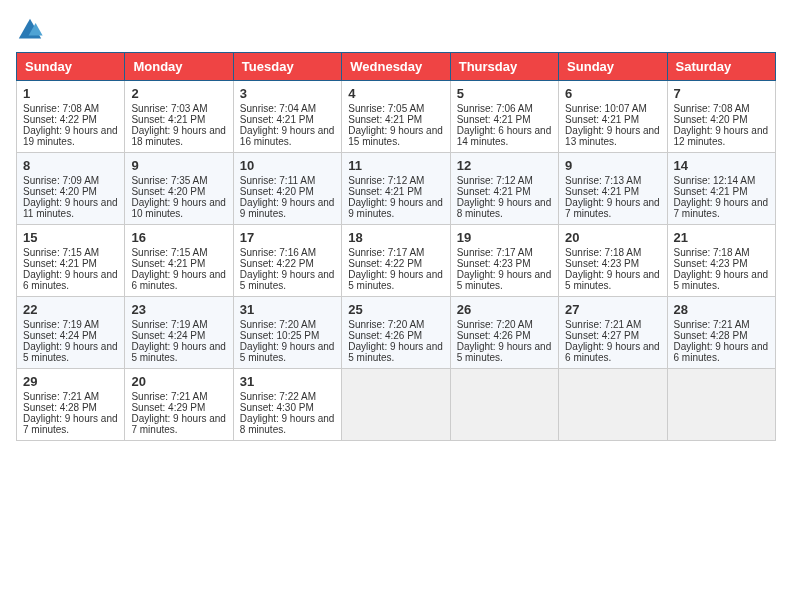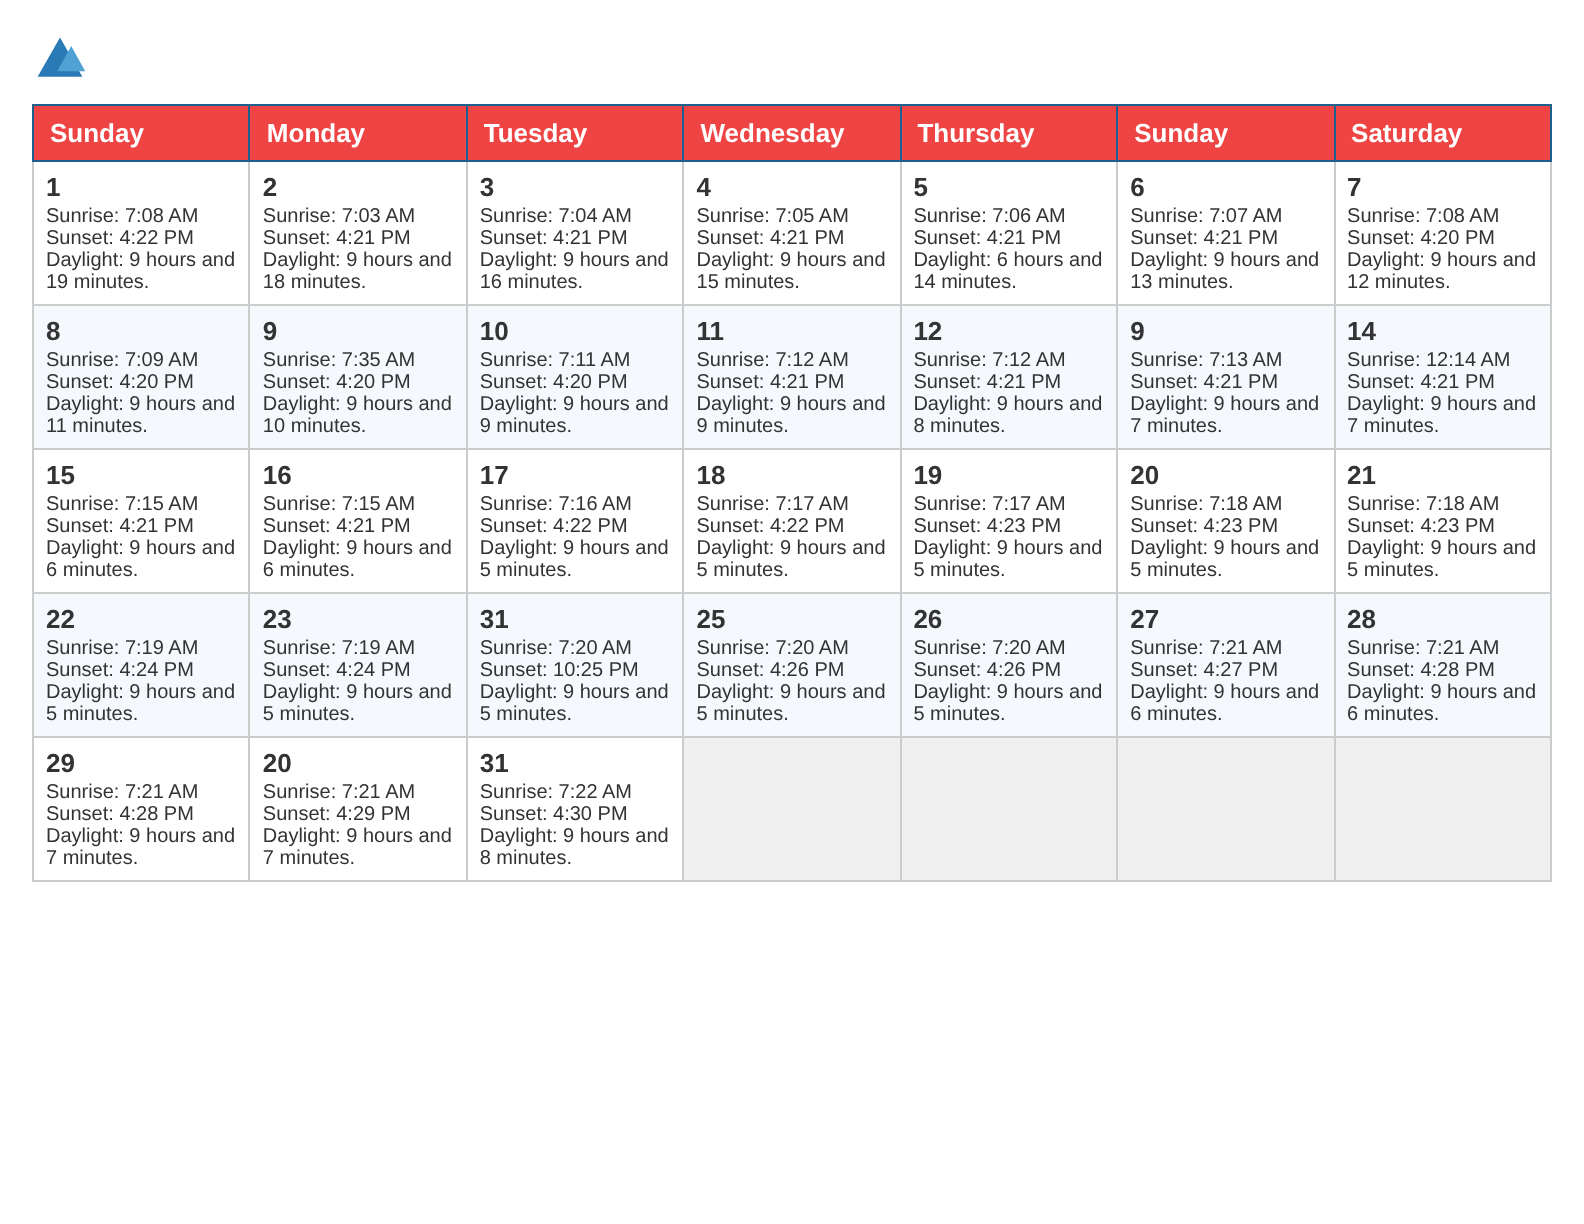--- a/index.html
+++ b/index.html
@@ -121,21 +121,21 @@
         <th>Saturday</th>
       </tr>
   </thead>
   <tbody id="calendar-body">
   <tr>
         <td><span class="day-num">1</span><span>Sunrise: 7:08 AM</span><br><span>Sunset: 4:22 PM</span><br><span>Daylight: 9 hours and 19 minutes.</span></td>
         <td><span class="day-num">2</span><span>Sunrise: 7:03 AM</span><br><span>Sunset: 4:21 PM</span><br><span>Daylight: 9 hours and 18 minutes.</span></td>
         <td><span class="day-num">3</span><span>Sunrise: 7:04 AM</span><br><span>Sunset: 4:21 PM</span><br><span>Daylight: 9 hours and 16 minutes.</span></td>
         <td><span class="day-num">4</span><span>Sunrise: 7:05 AM</span><br><span>Sunset: 4:21 PM</span><br><span>Daylight: 9 hours and 15 minutes.</span></td>
         <td><span class="day-num">5</span><span>Sunrise: 7:06 AM</span><br><span>Sunset: 4:21 PM</span><br><span>Daylight: 6 hours and 14 minutes.</span></td>
-        <td><span class="day-num">6</span><span>Sunrise: 7:07 AM</span><br><span>Sunset: 4:21 PM</span><br><span>Daylight: 9 hours and 13 minutes.</span></td>
+        <td><span class="day-num">6</span><span>Sunrise: 10:07 AM</span><br><span>Sunset: 4:21 PM</span><br><span>Daylight: 9 hours and 13 minutes.</span></td>
         <td><span class="day-num">7</span><span>Sunrise: 7:08 AM</span><br><span>Sunset: 4:20 PM</span><br><span>Daylight: 9 hours and 12 minutes.</span></td>
       </tr>
       <tr>
         <td><span class="day-num">8</span><span>Sunrise: 7:09 AM</span><br><span>Sunset: 4:20 PM</span><br><span>Daylight: 9 hours and 11 minutes.</span></td>
         <td><span class="day-num">9</span><span>Sunrise: 7:35 AM</span><br><span>Sunset: 4:20 PM</span><br><span>Daylight: 9 hours and 10 minutes.</span></td>
         <td><span class="day-num">10</span><span>Sunrise: 7:11 AM</span><br><span>Sunset: 4:20 PM</span><br><span>Daylight: 9 hours and 9 minutes.</span></td>
         <td><span class="day-num">11</span><span>Sunrise: 7:12 AM</span><br><span>Sunset: 4:21 PM</span><br><span>Daylight: 9 hours and 9 minutes.</span></td>
         <td><span class="day-num">12</span><span>Sunrise: 7:12 AM</span><br><span>Sunset: 4:21 PM</span><br><span>Daylight: 9 hours and 8 minutes.</span></td>
         <td><span class="day-num">9</span><span>Sunrise: 7:13 AM</span><br><span>Sunset: 4:21 PM</span><br><span>Daylight: 9 hours and 7 minutes.</span></td>
         <td><span class="day-num">14</span><span>Sunrise: 12:14 AM</span><br><span>Sunset: 4:21 PM</span><br><span>Daylight: 9 hours and 7 minutes.</span></td>

